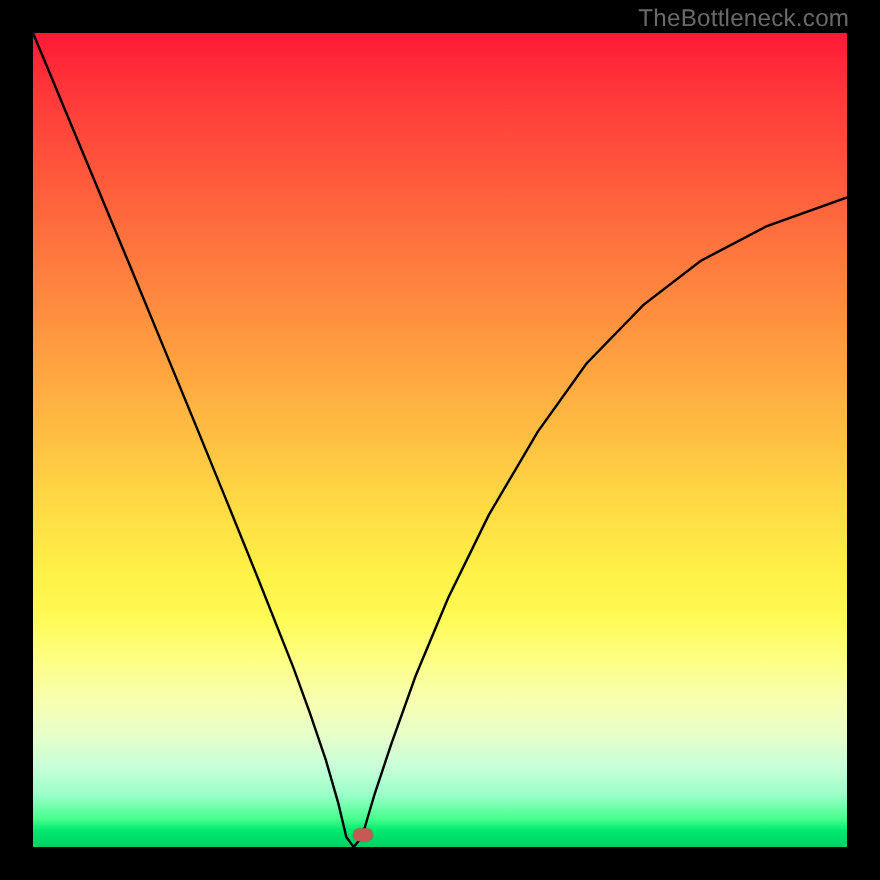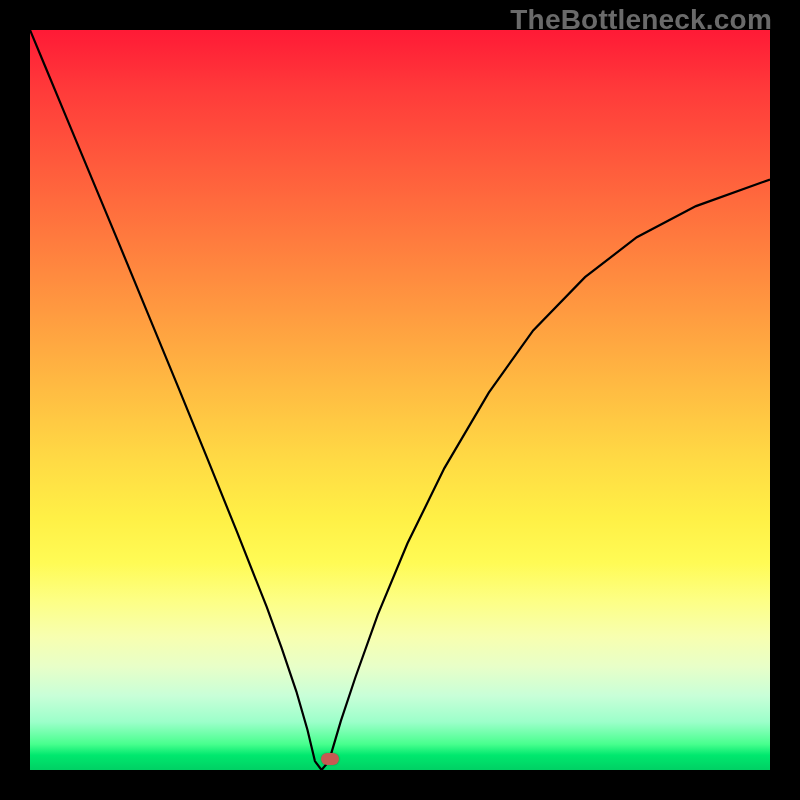--- a/index.html
+++ b/index.html
@@ -9,22 +9,22 @@
     background: #000;
     position: relative;
     font-family: Arial, sans-serif;
     overflow: hidden;
   }
   .watermark {
     position: absolute;
     top: 4px;
     right: 28px;
     color: #6a6a6a;
-    font-size: 28px;
-    font-weight: 700;
+    font-size: 22px;
+    font-weight: 400;
     letter-spacing: 0.2px;
     z-index: 10;
   }
   .plot-area {
     position: absolute;
     left: 30px;
     top: 30px;
     width: 740px;
     height: 740px;
     background: linear-gradient(to bottom,

